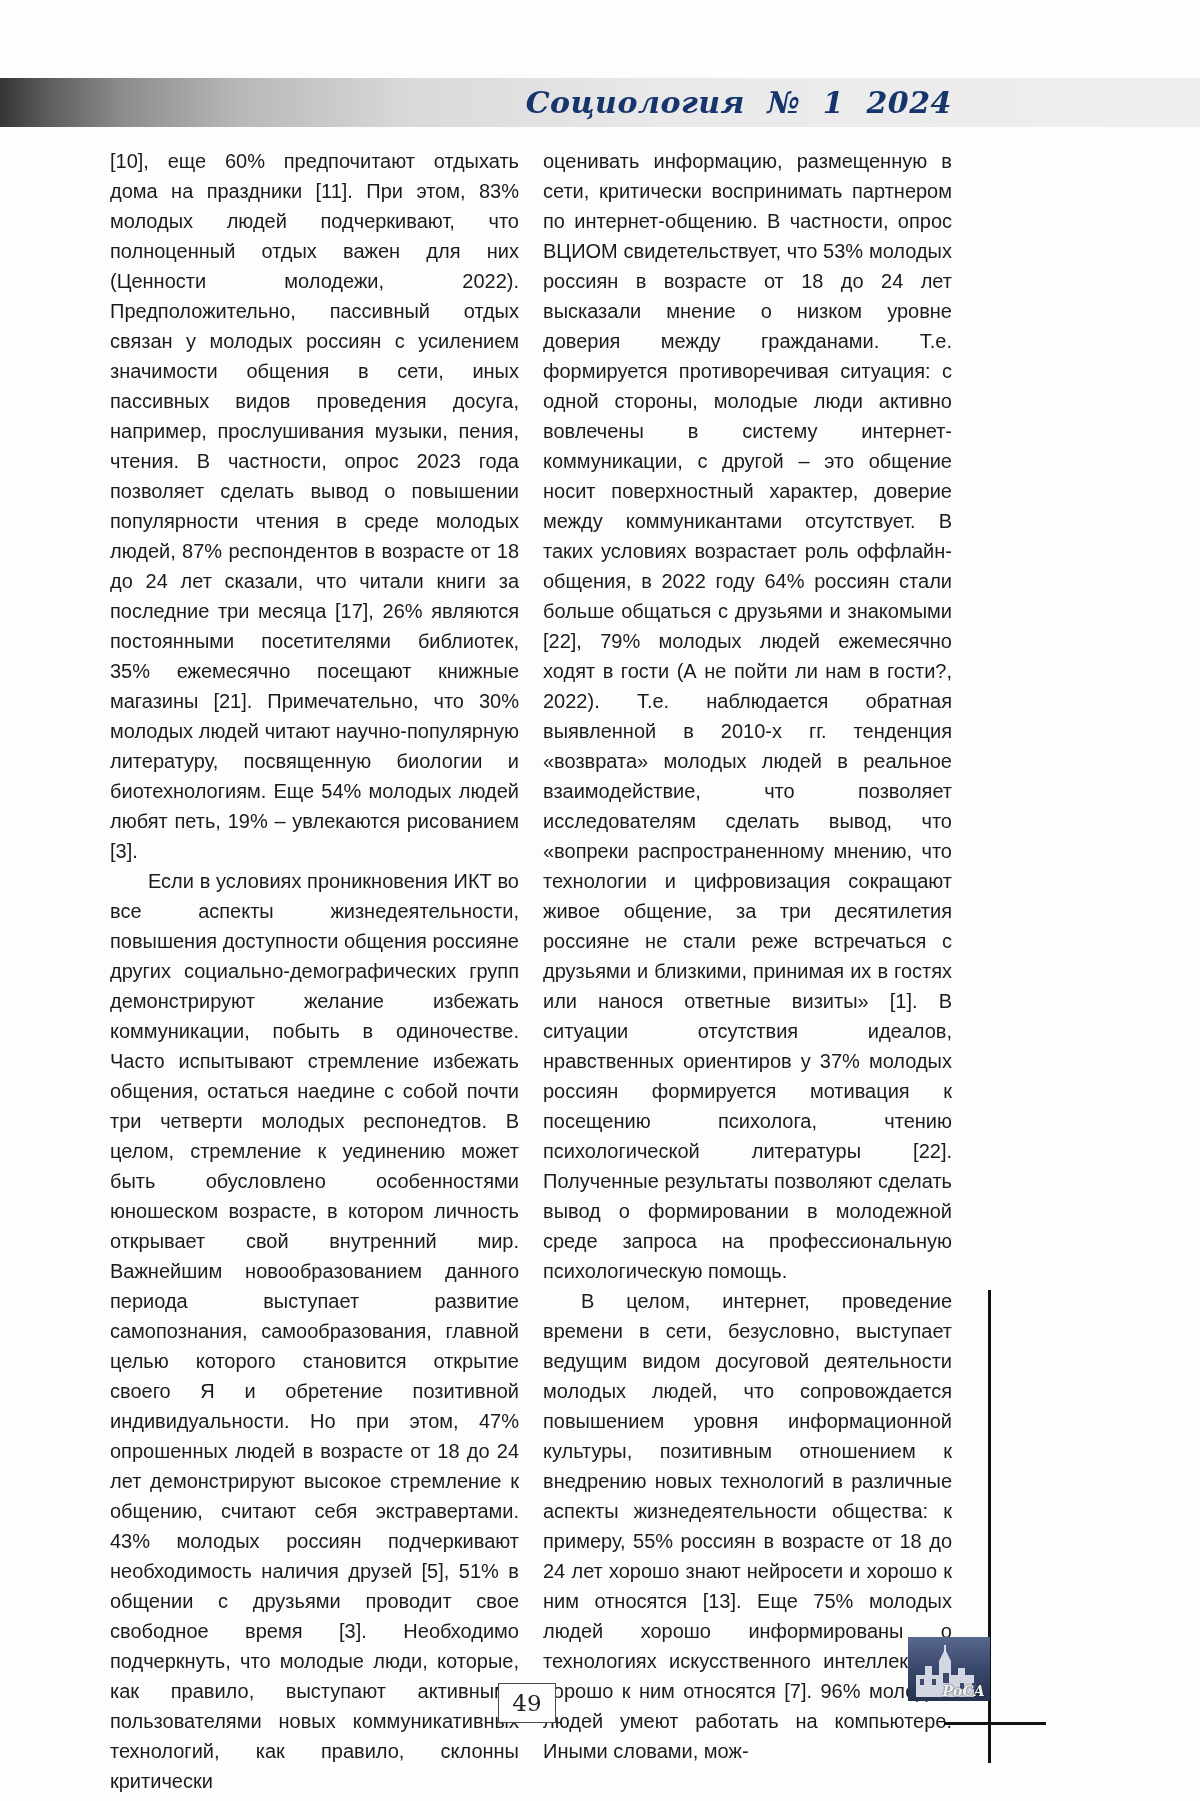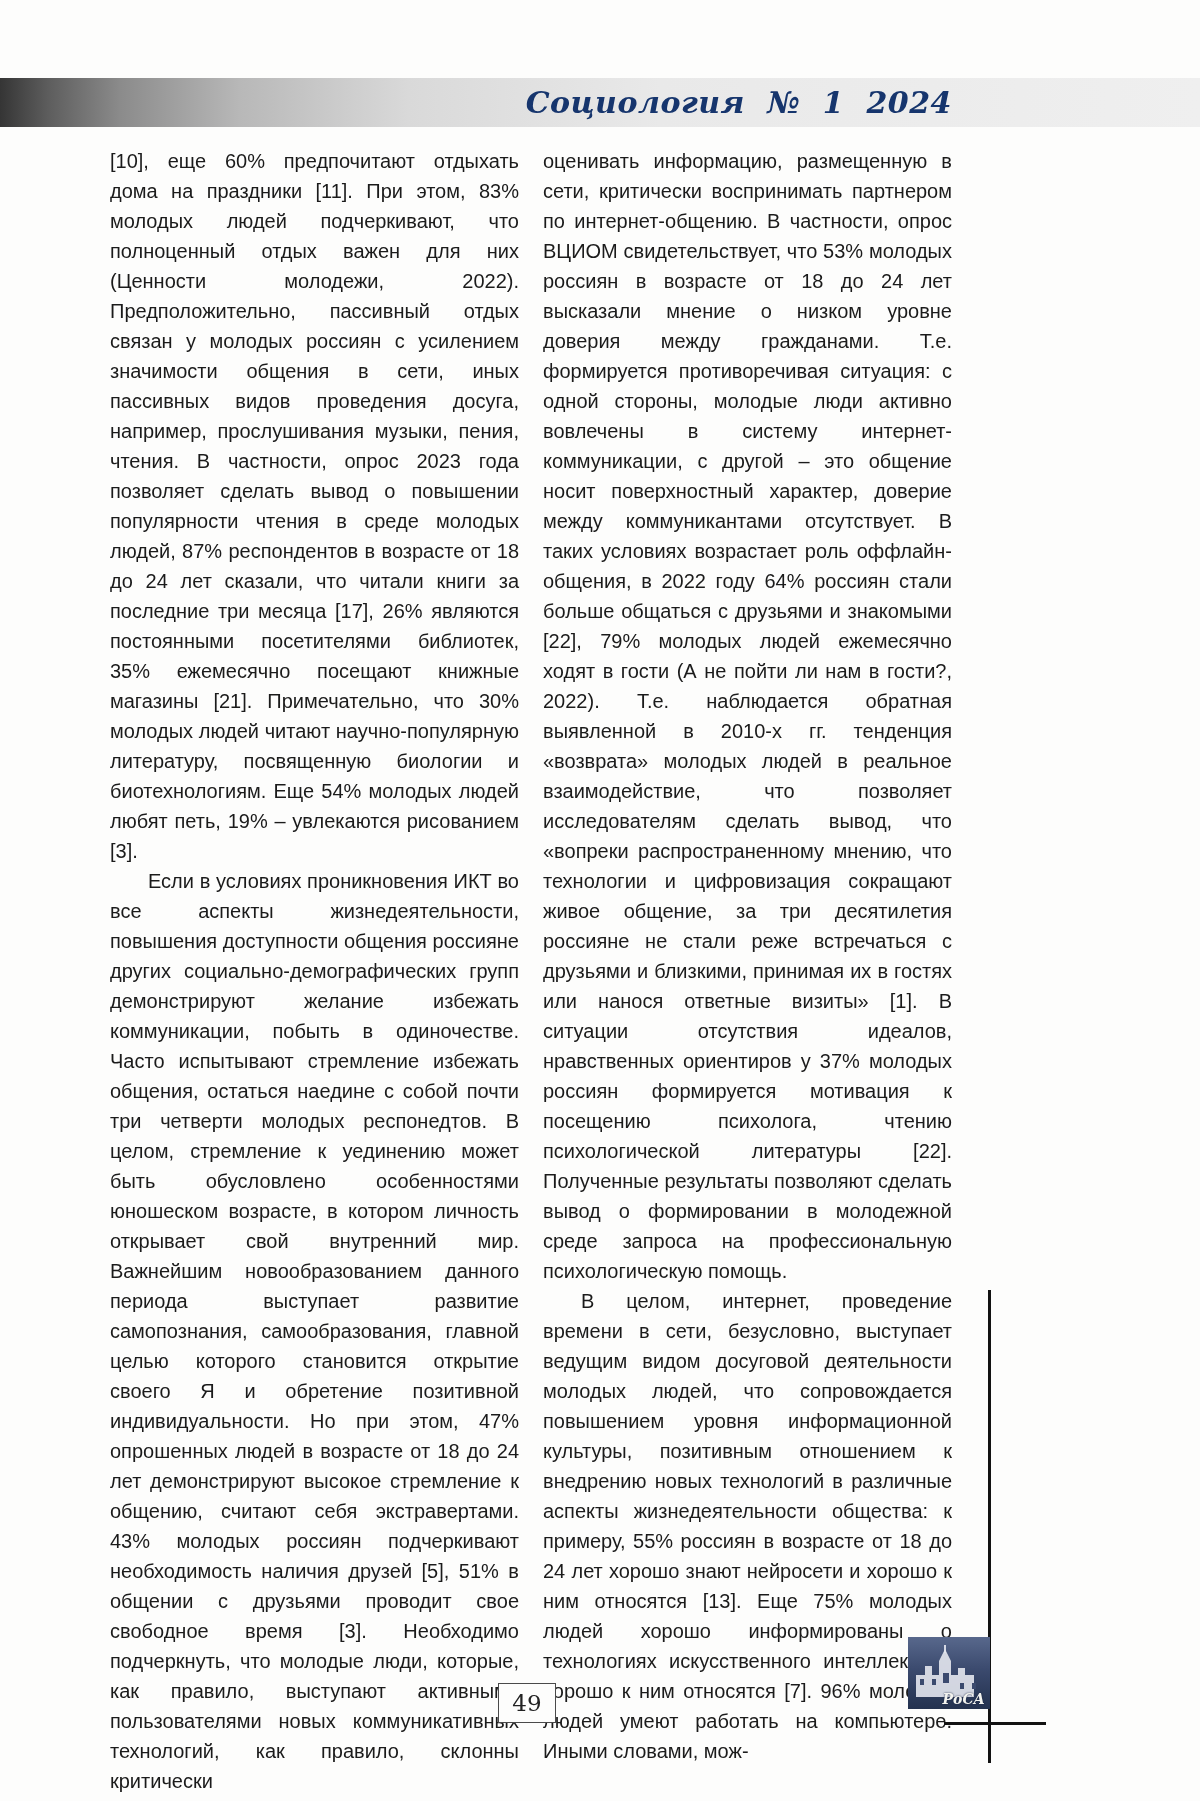--- a/index.html
+++ b/index.html
@@ -59,21 +59,21 @@
     position:absolute; left:988px; top:1290px;
     width:3px; height:473px; background:#121212;
   }
   .reg-line-h {
     position:absolute; left:944px; top:1722px;
     width:102px; height:3px; background:#121212;
   }
   
   .logo {
     position:absolute; left:908px; top:1637px;
-    width:82px; height:72px;
+    width:82px; height:64px;
     background:linear-gradient(180deg,#58688c 0%, #3b4a6e 45%, #24324f 100%);
     overflow:hidden;
   }
   .logo svg { position:absolute; left:0; top:2px; width:82px; height:62px; }
   .logo-text {
     position:absolute; right:5px; bottom:2px;
     font-family:"DejaVu Serif", serif;
     font-style:italic; font-weight:bold;
     font-size:14px; color:#f3f3ef;
     text-shadow:0 0 2px #1c2740;

